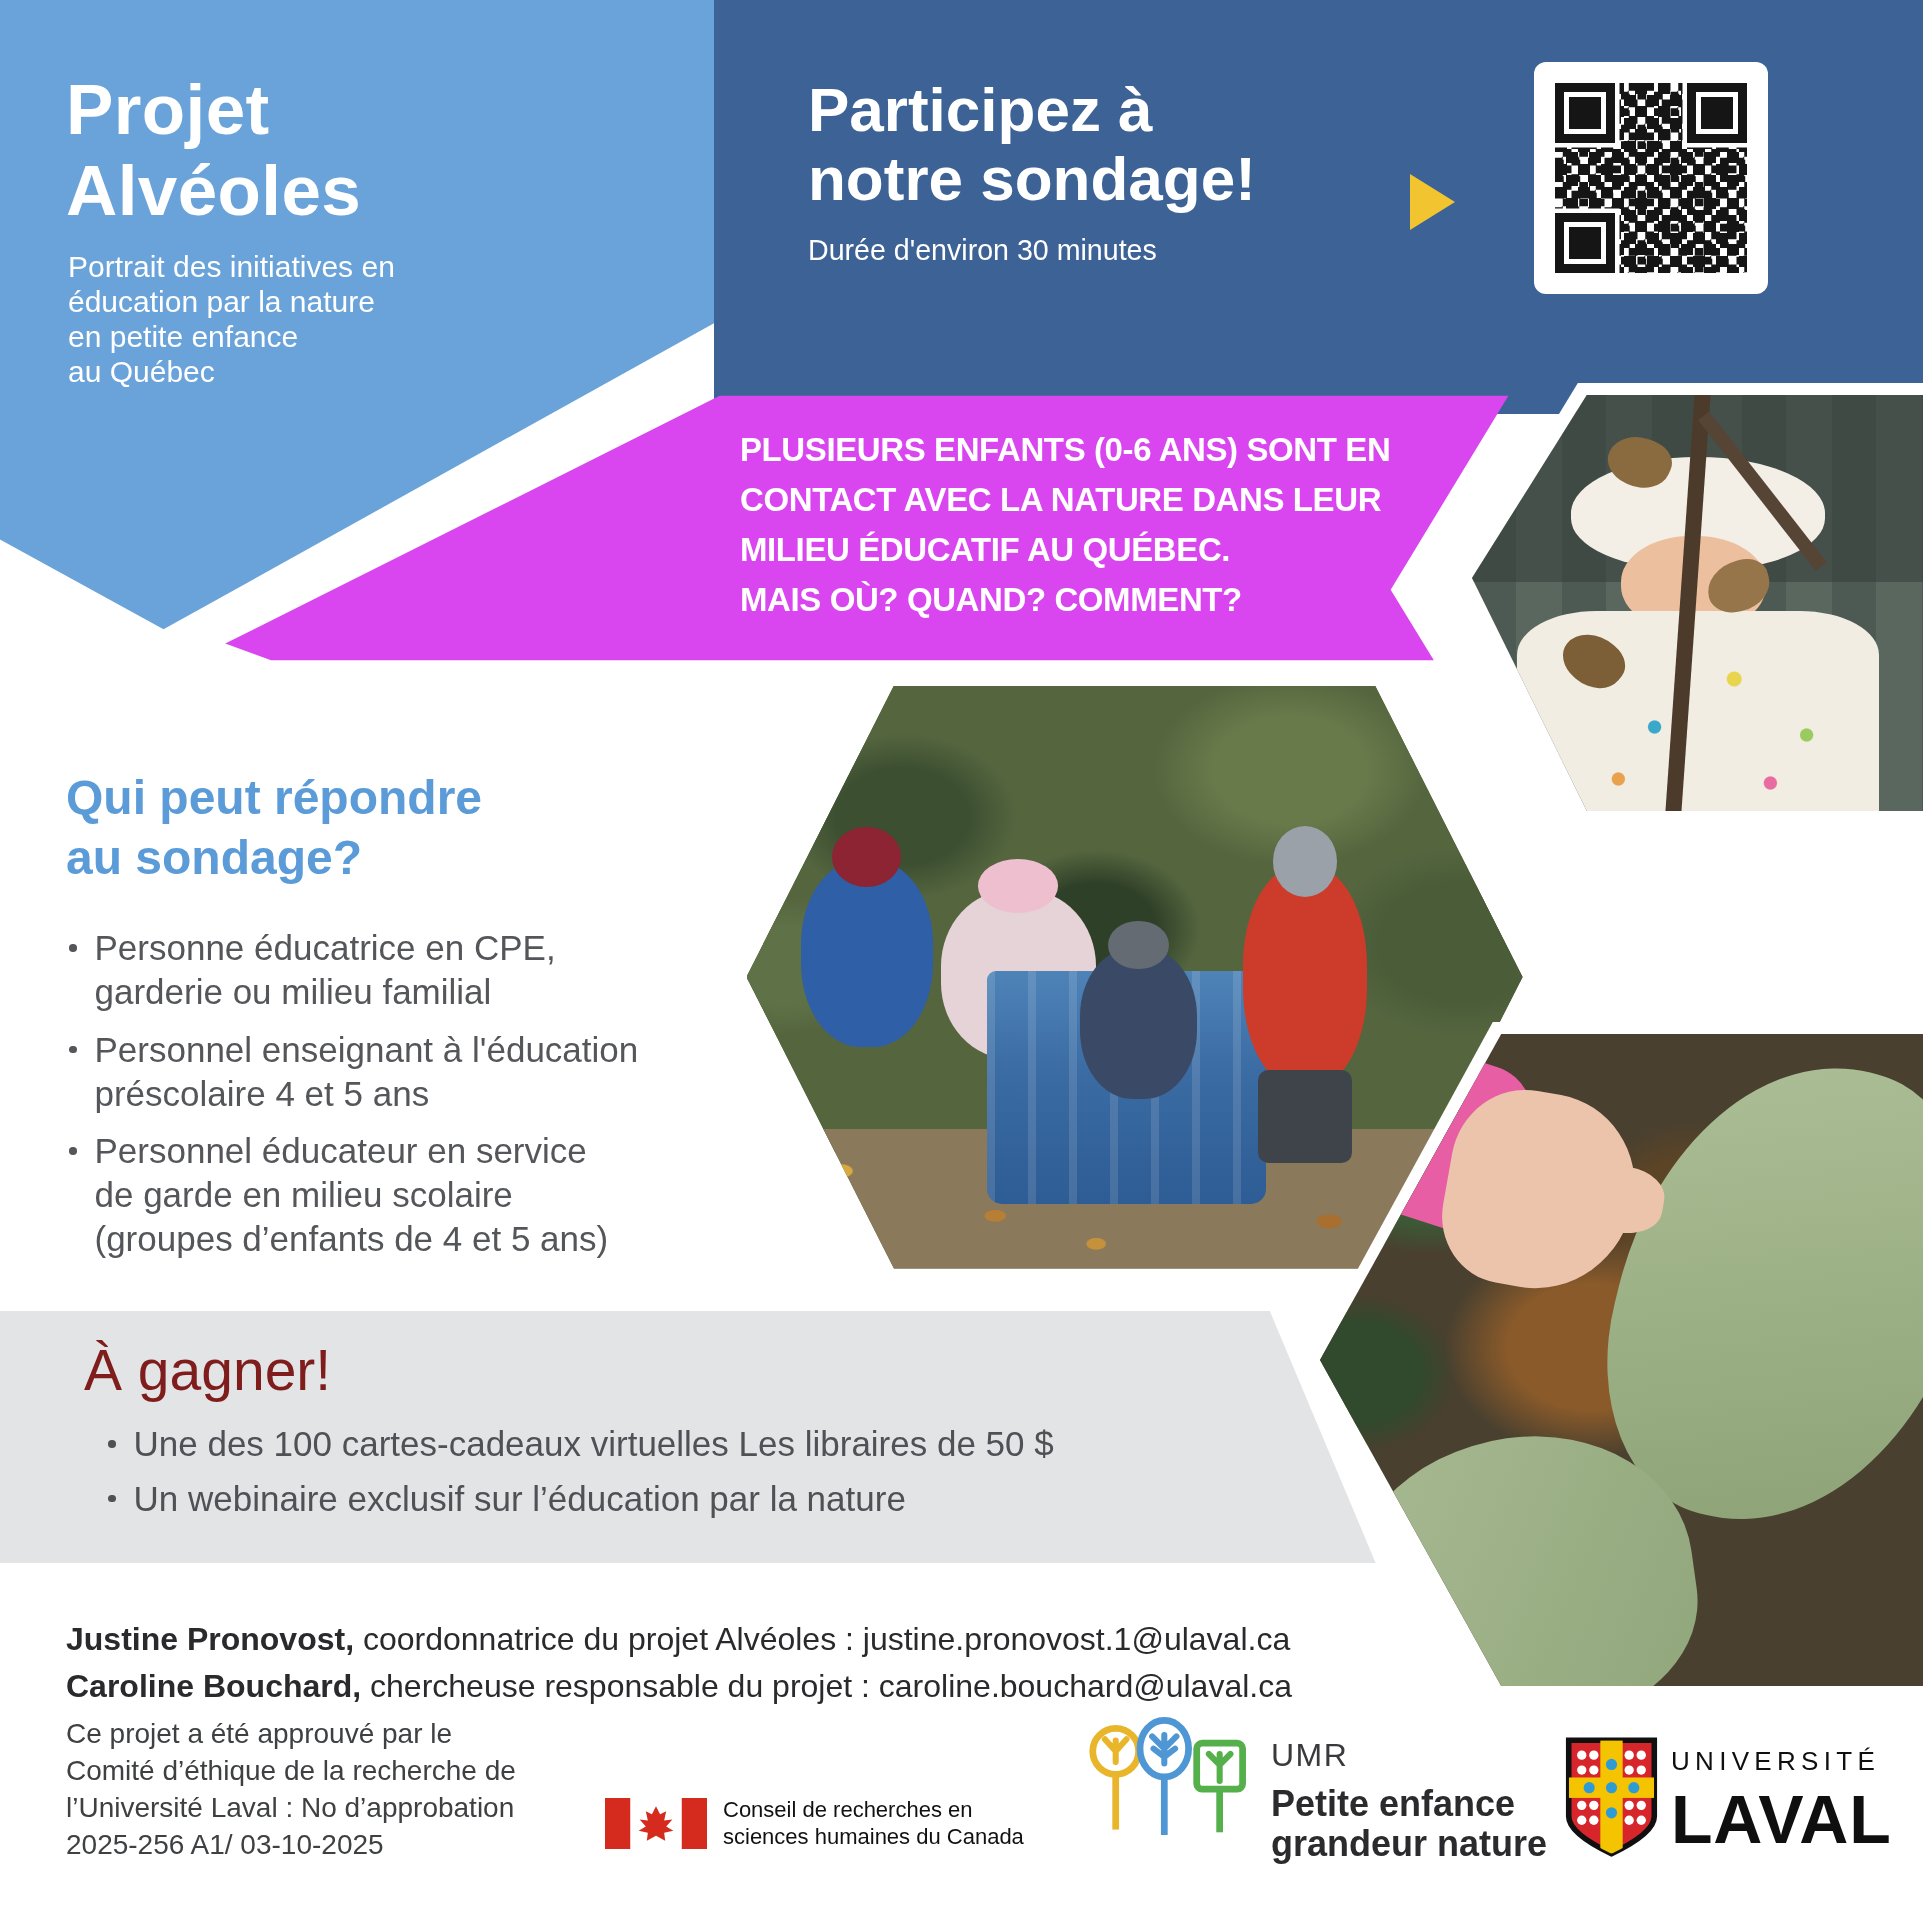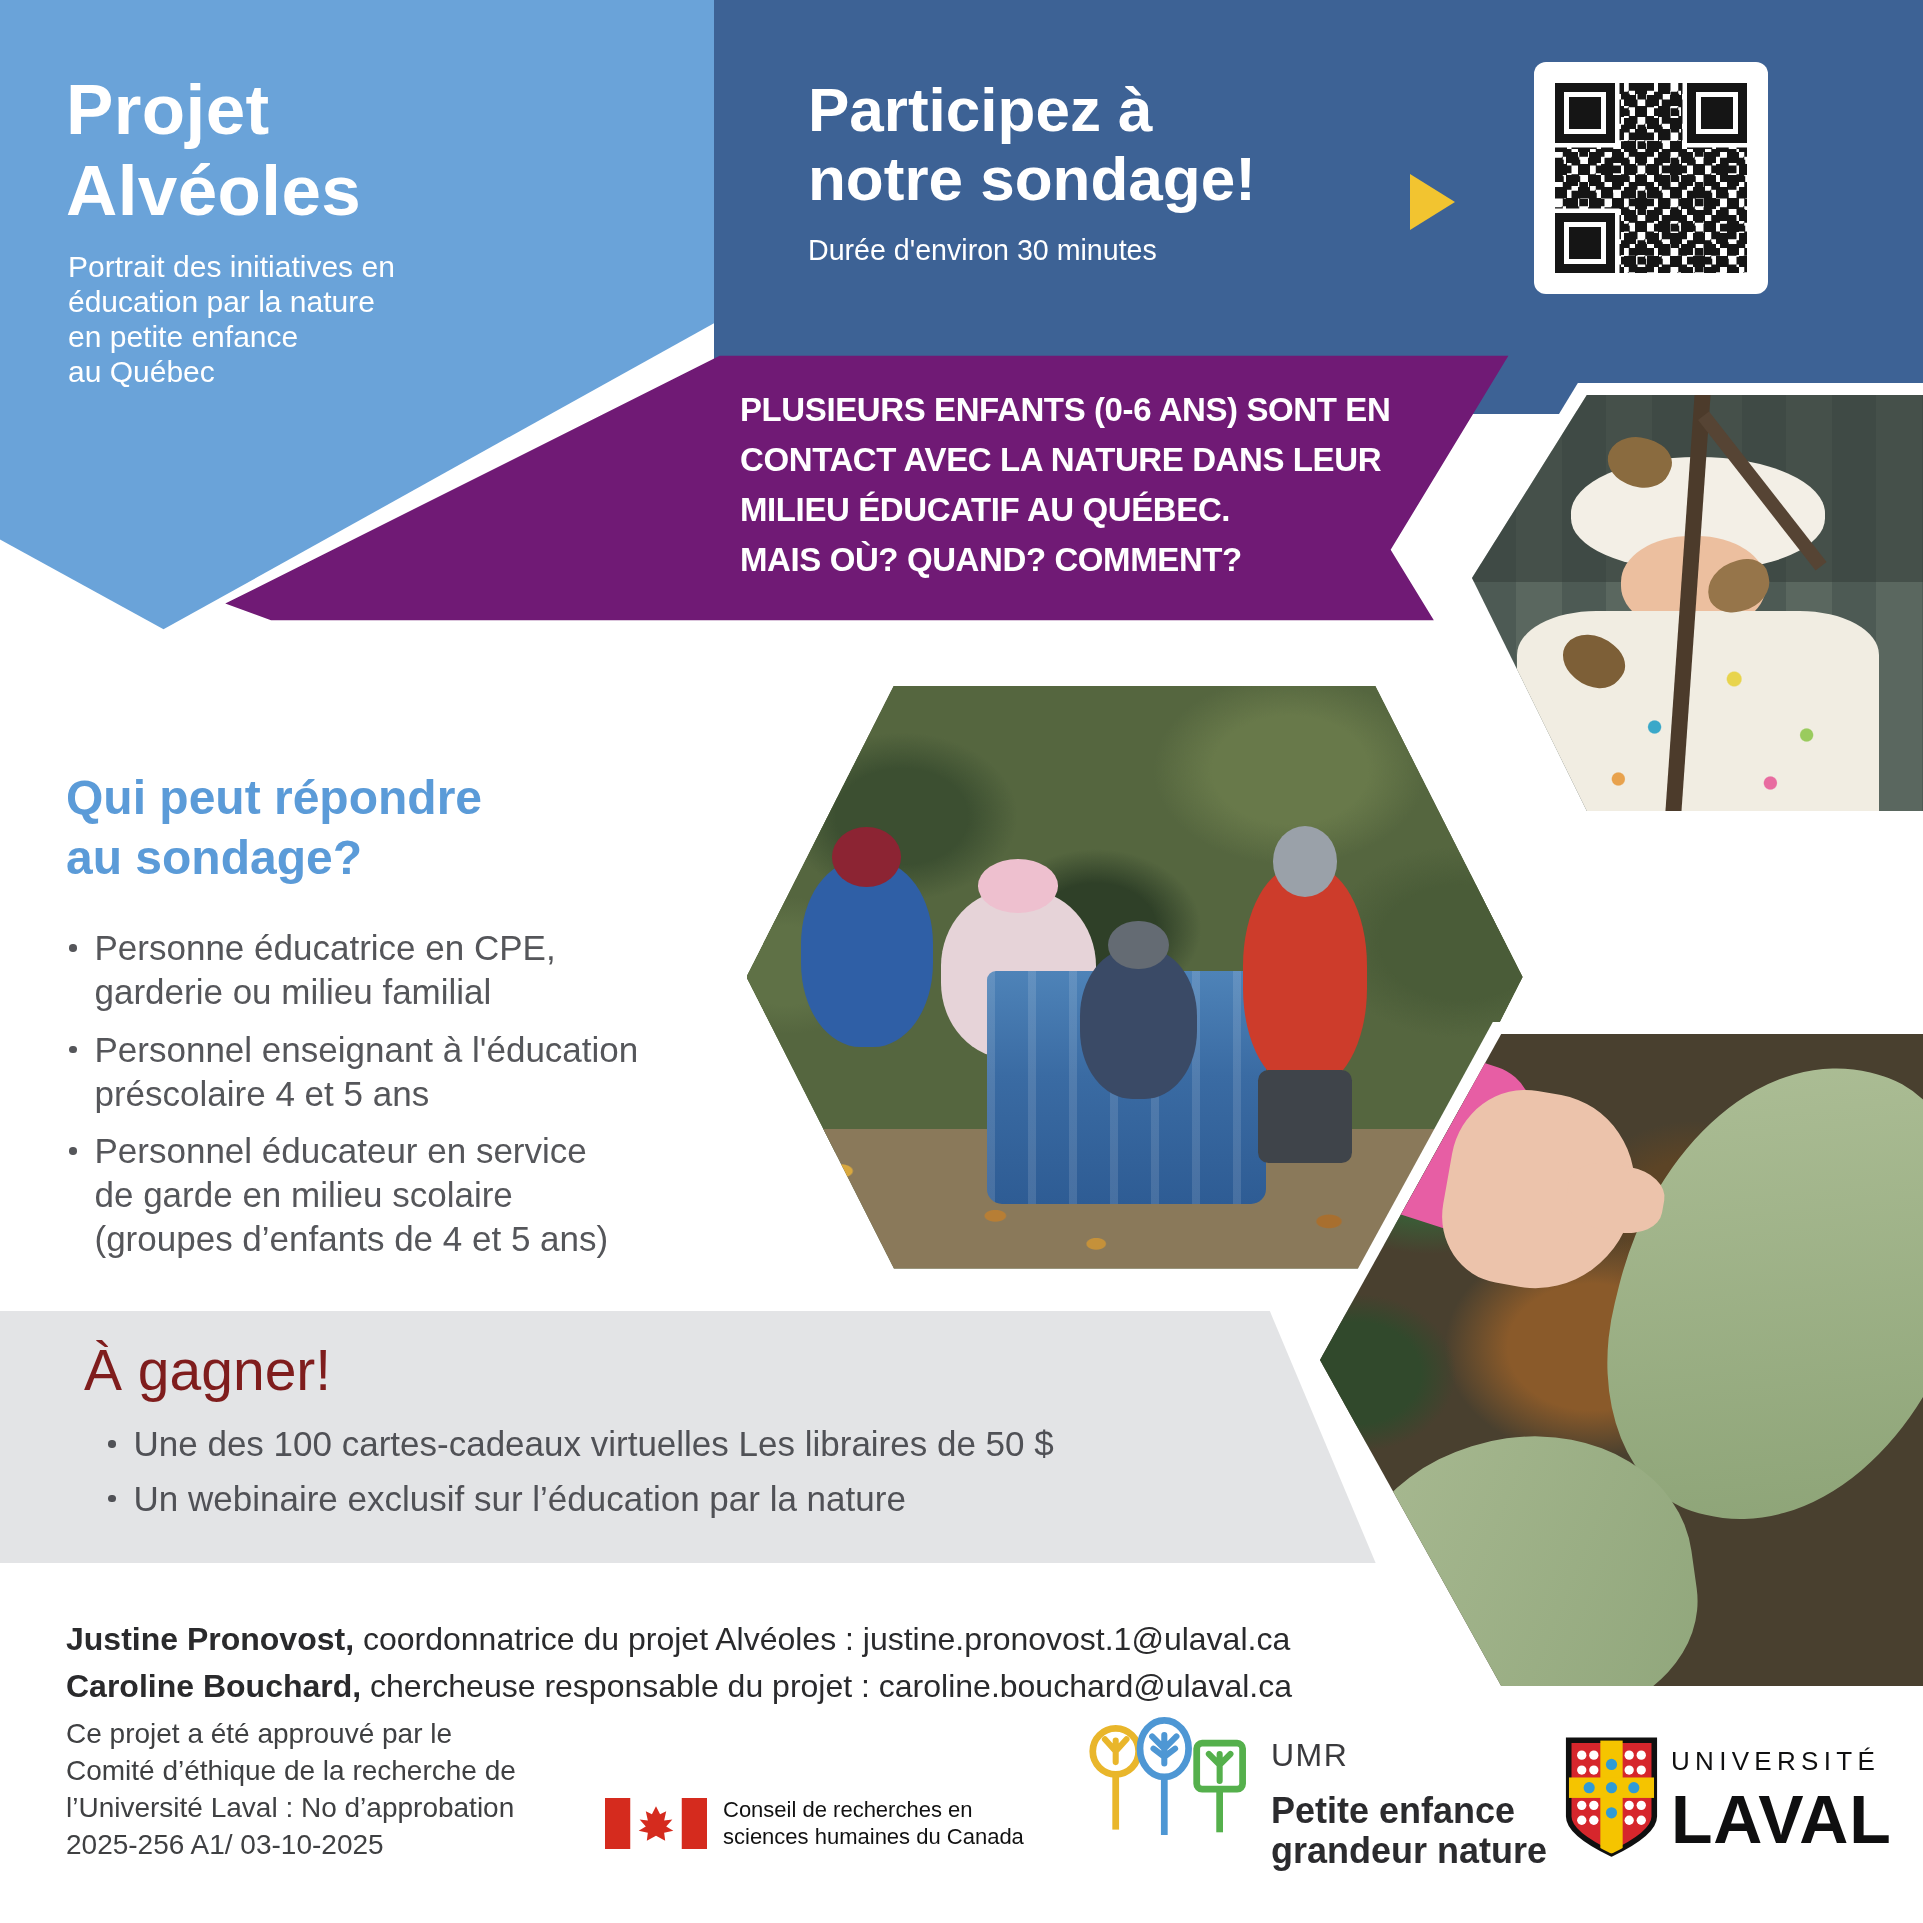--- a/index.html
+++ b/index.html
@@ -26,21 +26,21 @@
   .qr-pattern{position:absolute;inset:21px;background-color:#fff;background-image:
       repeating-conic-gradient(#151515 0% 25%,transparent 25% 50%),
       repeating-conic-gradient(#151515 0% 25%,#fff 25% 50%);
       background-size:23px 23px,16.5px 16.5px}
   .qr-finder{position:absolute;width:42px;height:42px;border:9px solid #151515;background:#fff;
       box-shadow:0 0 0 4.5px #fff}
   .qr-finder::after{content:"";position:absolute;inset:5.3px;background:#151515}
   .qr-tl{left:21px;top:21px}.qr-tr{right:21px;top:21px}.qr-bl{left:21px;bottom:21px}
 
   
-  .navy-band{position:absolute;left:203px;top:352px;width:1308px;height:272px;background:#701a75;
+  .navy-band{position:absolute;left:203px;top:392px;width:1308px;height:272px;background:#d946ef;
     clip-path:polygon(1.7% 92.5%,39.5% 1.4%,99.8% 1.4%,90.8% 72.7%,94.1% 98.6%,5.2% 98.6%)}
   .band-text{position:absolute;left:537px;top:33px;color:#fff}
   .band-intro{font-size:33px;line-height:50px;font-weight:700;letter-spacing:-0.4px}
   .band-question{font-size:33px;line-height:50px;font-weight:900;letter-spacing:-0.4px}
 
   
   .hex{position:absolute;background:#fff}
   .ph{position:absolute;overflow:hidden}
   .hex-center{left:736px;top:675px;width:797px;height:604px;
     clip-path:polygon(0 50%,19% 0,81% 0,100% 50%,81% 100%,19% 100%)}
@@ -141,21 +141,21 @@
 
   
   .contacts{position:absolute;left:66px;top:1616px;font-size:32px;line-height:47px;color:#2a2a2c}
   .contacts b{font-weight:800}
   .ethics{position:absolute;left:66px;top:1715px;font-size:28px;line-height:37px;color:#3f4042}
   .flag{position:absolute;left:605px;top:1798px;width:102px;height:51px}
   .crsh-label{position:absolute;left:723px;top:1796px;font-size:22px;line-height:27px;color:#111}
   .umr-logo{position:absolute;left:1086px;top:1715px;width:162px;height:132px}
   .umr-text{position:absolute;left:1271px;top:1737px;color:#2b2b2e}
   .umr-org{font-size:32px;letter-spacing:1.5px;font-weight:400;color:#3a3a3d}
-  .umr-bold{font-size:36px;line-height:40px;font-weight:800;margin-top:17px}
+  .umr-bold{font-size:36px;line-height:40px;font-weight:800;margin-top:10px}
   .umr-bold+.umr-bold{margin-top:0}
   .laval-logo{position:absolute;left:1565px;top:1736px;width:93px;height:122px}
   .laval-text{position:absolute;left:1671px;top:1746px;color:#0f0f10}
   .laval-l1{font-size:26px;letter-spacing:5.3px;font-weight:400}
   .laval-l2{font-size:68px;line-height:69px;font-weight:700;letter-spacing:0.8px;margin-top:8px}
 </style>
 </head>
 <body>
 
 <div class="poster">

